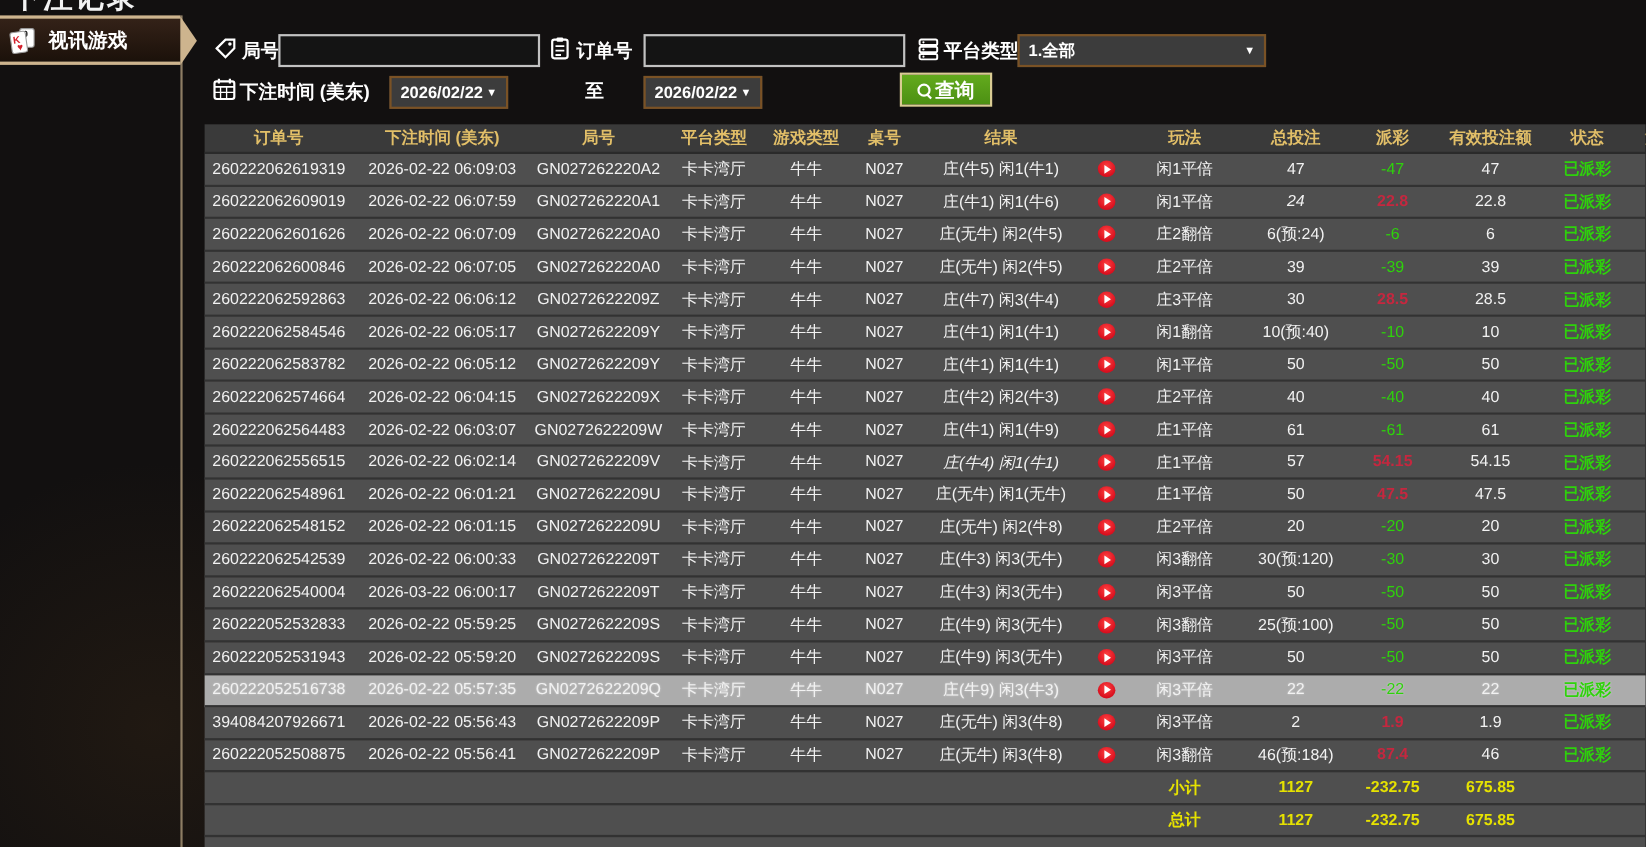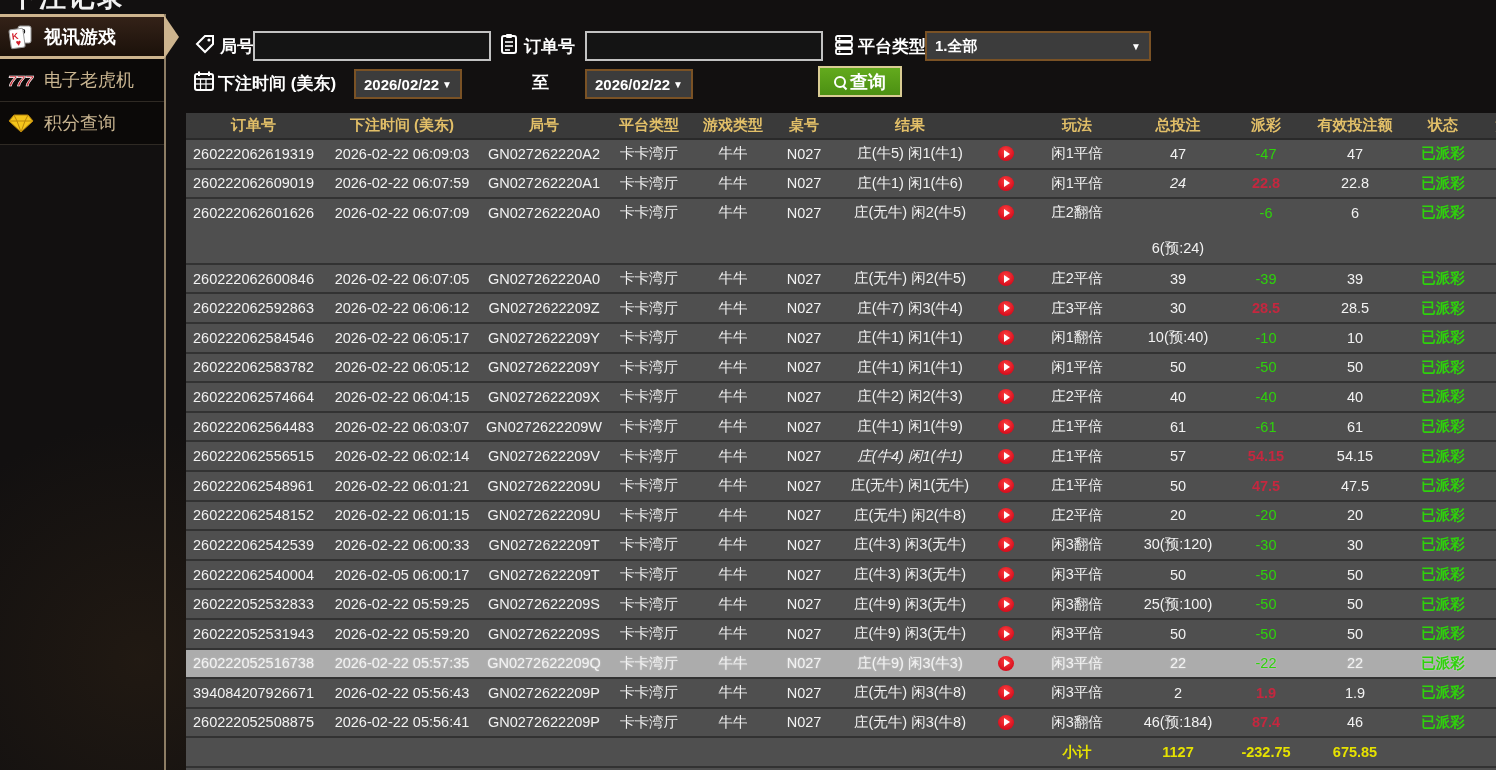--- a/index.html
+++ b/index.html
@@ -94,38 +94,20 @@
     <span class="ic">
       <svg width="26" height="26" viewBox="0 0 26 26">
         <rect x="10" y="2" width="13" height="17" rx="2" fill="#fff" stroke="#999"></rect>
         <text x="13" y="10" font-size="8" fill="#111" font-weight="bold">9</text>
         <rect x="2" y="5" width="14" height="19" rx="2" fill="#fff" stroke="#999" transform="rotate(-8 9 14)"></rect>
         <text x="4" y="15" font-size="9" fill="#d3202c" font-weight="bold" transform="rotate(-8 9 14)">K</text>
         <text x="7" y="22" font-size="9" fill="#d3202c" transform="rotate(-8 9 14)">♥</text>
       </svg>
     </span>
     <span>视讯游戏</span>
-  </div>
-  <div class="side-item">
-    <span class="ic">
-      <svg width="26" height="18" viewBox="0 0 26 18">
-        <text x="0" y="15" font-size="15" font-style="italic" font-weight="bold" fill="#c5202a" stroke="#fff" stroke-width="0.6">777</text>
-      </svg>
-    </span>
-    <span>电子老虎机</span>
-  </div>
-  <div class="side-item">
-    <span class="ic">
-      <svg width="26" height="20" viewBox="0 0 26 20">
-        <polygon points="6,2 20,2 25,8 13,19 1,8" fill="#f4c51c" stroke="#b8860b"></polygon>
-        <polyline points="1,8 25,8" stroke="#b8860b" fill="none"></polyline>
-        <polyline points="6,2 9,8 13,19 17,8 20,2" stroke="#b8860b" fill="none"></polyline>
-      </svg>
-    </span>
-    <span>积分查询</span>
   </div>
 </div>
 
 <span class="flt-icon" style="left:194px;top:33px;">
   <svg width="22" height="22" viewBox="0 0 22 22">
       <path d="M3 11 L11 3 H19 V11 L11 19 Z" fill="none" stroke="#fff" stroke-width="2"></path>
       <circle cx="15" cy="7" r="1.6" fill="#fff"></circle>
     </svg>
 </span>
 <div class="flt-label" style="left:220px;top:35px;">局号</div>
@@ -244,21 +226,21 @@
         <div class="cell" style="width: 162px;">2026-02-22 06:07:09</div>
         <div class="cell" style="width: 122px;">GN027262220A0</div>
         <div class="cell" style="width: 88px;">卡卡湾厅</div>
         <div class="cell" style="width: 80px;">牛牛</div>
         <div class="cell" style="width: 62px;">N027</div>
         <div class="cell" style="width: 150px;">庄(无牛) 闲2(牛5)</div>
         <div class="cell" style="width: 42px;">
           <span class="playbtn"></span>
         </div>
         <div class="cell" style="width: 100px;">庄2翻倍</div>
-        <div class="cell" style="width: 102px; margin-top: 36px;">6(预:24)</div>
+        <div class="cell" style="width: 102px;">6(预:24)</div>
         <div class="cell neg" style="width: 74px;">-6</div>
         <div class="cell" style="width: 104px;">6</div>
         <div class="cell status" style="width: 72px;">已派彩</div>
         <div class="cell" style="width: 63px;"></div>
       </div>
       <div class="trow">
         <div class="cell" style="width: 135px;">260222062600846</div>
         <div class="cell" style="width: 162px;">2026-02-22 06:07:05</div>
         <div class="cell" style="width: 122px;">GN027262220A0</div>
         <div class="cell" style="width: 88px;">卡卡湾厅</div>
@@ -432,21 +414,21 @@
         </div>
         <div class="cell" style="width: 100px;">闲3翻倍</div>
         <div class="cell" style="width: 102px;">30(预:120)</div>
         <div class="cell neg" style="width: 74px;">-30</div>
         <div class="cell" style="width: 104px;">30</div>
         <div class="cell status" style="width: 72px;">已派彩</div>
         <div class="cell" style="width: 63px;"></div>
       </div>
       <div class="trow">
         <div class="cell" style="width: 135px;">260222062540004</div>
-        <div class="cell" style="width: 162px;">2026-02-05 06:00:17</div>
+        <div class="cell" style="width: 162px;">2026-03-22 06:00:17</div>
         <div class="cell" style="width: 122px;">GN0272622209T</div>
         <div class="cell" style="width: 88px;">卡卡湾厅</div>
         <div class="cell" style="width: 80px;">牛牛</div>
         <div class="cell" style="width: 62px;">N027</div>
         <div class="cell" style="width: 150px;">庄(牛3) 闲3(无牛)</div>
         <div class="cell" style="width: 42px;">
           <span class="playbtn"></span>
         </div>
         <div class="cell" style="width: 100px;">闲3平倍</div>
         <div class="cell" style="width: 102px;">50</div>

